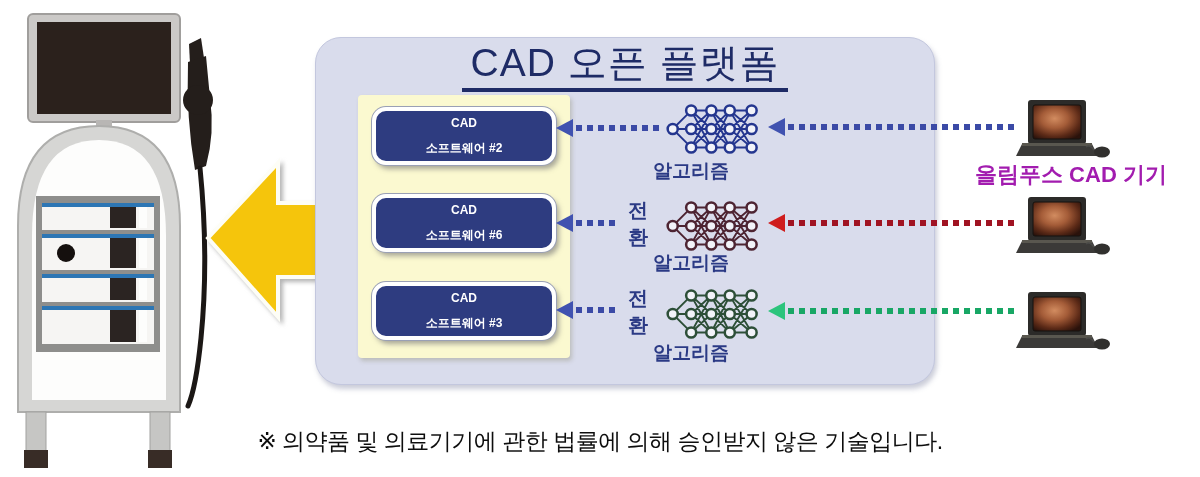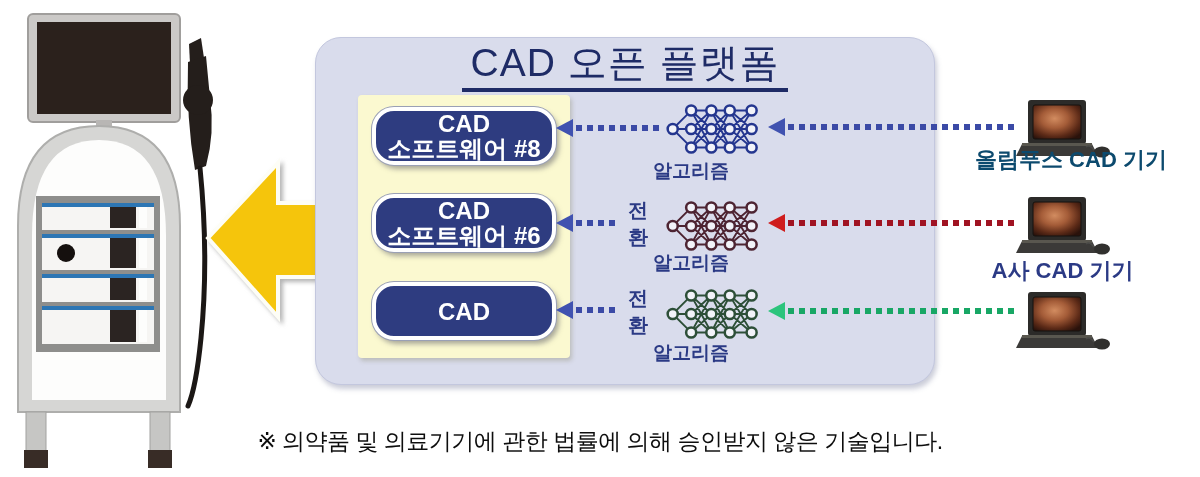--- a/index.html
+++ b/index.html
@@ -13,23 +13,23 @@
   .panel-title-wrap { position:absolute; left:315px; top:42px; width:620px; text-align:center; }
   .panel-title { display:inline-block; font-size:39px; font-weight:normal; letter-spacing:1px;
                  padding:0 8px 3px 8px; border-bottom:4px solid; line-height:1.1; }
 
   
   .inner-box { position:absolute; left:358px; top:95px; width:212px; height:263px;
                border-radius:4px; box-shadow:2px 3px 4px rgba(150,150,130,.45); }
 
   
   .sw-box { position:absolute; left:372px; width:184px; height:58px;
-            border:4px solid #ffffff; border-radius:22px;
+            border:4px solid #ffffff; border-radius:14px;
             box-shadow:0 0 0 1px #9aa0b5, 3px 4px 5px rgba(90,90,100,.5);
-            color:#ffffff; font-weight:bold; font-size:24px; line-height:25px;
+            color:#ffffff; font-weight:bold; font-size:12px; line-height:25px;
             text-align:center; display:flex; flex-direction:column; justify-content:center; }
 
   
   .nn { position:absolute; width:94px; height:54px; left:666px; }
   .nn svg { width:100%; height:100%; display:block; }
 
   .algo-label { position:absolute; left:653px; width:126px; text-align:left;
                 font-size:19px; font-weight:bold; }
 
   .conv { position:absolute; left:620px; width:36px; text-align:center;
@@ -150,28 +150,29 @@
 
   <div class="panel" style="background-color: rgb(217, 220, 236);"></div>
   <div class="panel-title-wrap">
     <span class="panel-title" style="color: rgb(30, 43, 102);">CAD 오픈 플랫폼</span>
   </div>
 
   <div class="inner-box" style="background-color: rgb(251, 249, 208);"></div>
 
   <div class="sw-box" style="top: 107px; background-color: rgb(46, 60, 128);">
     <span>CAD</span>
-    <span>소프트웨어 #8</span>
+    <span>소프트웨어 #2</span>
   </div>
   <div class="sw-box" style="top: 194px; background-color: rgb(46, 60, 128);">
     <span>CAD</span>
     <span>소프트웨어 #6</span>
   </div>
   <div class="sw-box" style="top: 282px; background-color: rgb(46, 60, 128);">
     <span>CAD</span>
+    <span>소프트웨어 #3</span>
   </div>
 
   <div class="nn" style="top: 102px; color: rgb(36, 54, 143);">
     <svg viewBox="0 0 112 62">
         <use href="#nn"></use>
       </svg>
   </div>
   <div class="algo-label" style="top: 158px; color: rgb(43, 58, 133);">알고리즘</div>
 
   <div class="nn" style="top: 199px; color: rgb(77, 36, 50);">
@@ -221,28 +222,27 @@
   <div class="arrow" style="left: 768px; top: 302px; width: 250px; color: rgb(24, 167, 101);">
     <div class="ah" style="border-right-color: rgb(44, 196, 124);"></div>
     <div class="dots"></div>
   </div>
 
   <div class="device" style="top:100px;">
     <svg viewBox="0 0 100 62">
         <use href="#device-g"></use>
       </svg>
   </div>
-  <div class="device-label" style="top: 145px; color: #0c4a6e;">올림푸스 CAD 기기</div>
+  <div class="device-label" style="top: 160px; color: #a21caf;">올림푸스 CAD 기기</div>
 
   <div class="device" style="top:197px;">
     <svg viewBox="0 0 100 62">
         <use href="#device-g"></use>
       </svg>
   </div>
-  <div class="device-label" style="top: 256px; color: rgb(43, 58, 133);">A사 CAD 기기</div>
 
   <div class="device" style="top:292px;">
     <svg viewBox="0 0 100 62">
         <use href="#device-g"></use>
       </svg>
   </div>
 
   <div class="disclaimer">※ 의약품 및 의료기기에 관한 법률에 의해 승인받지 않은 기술입니다.</div>
 </div>
 

